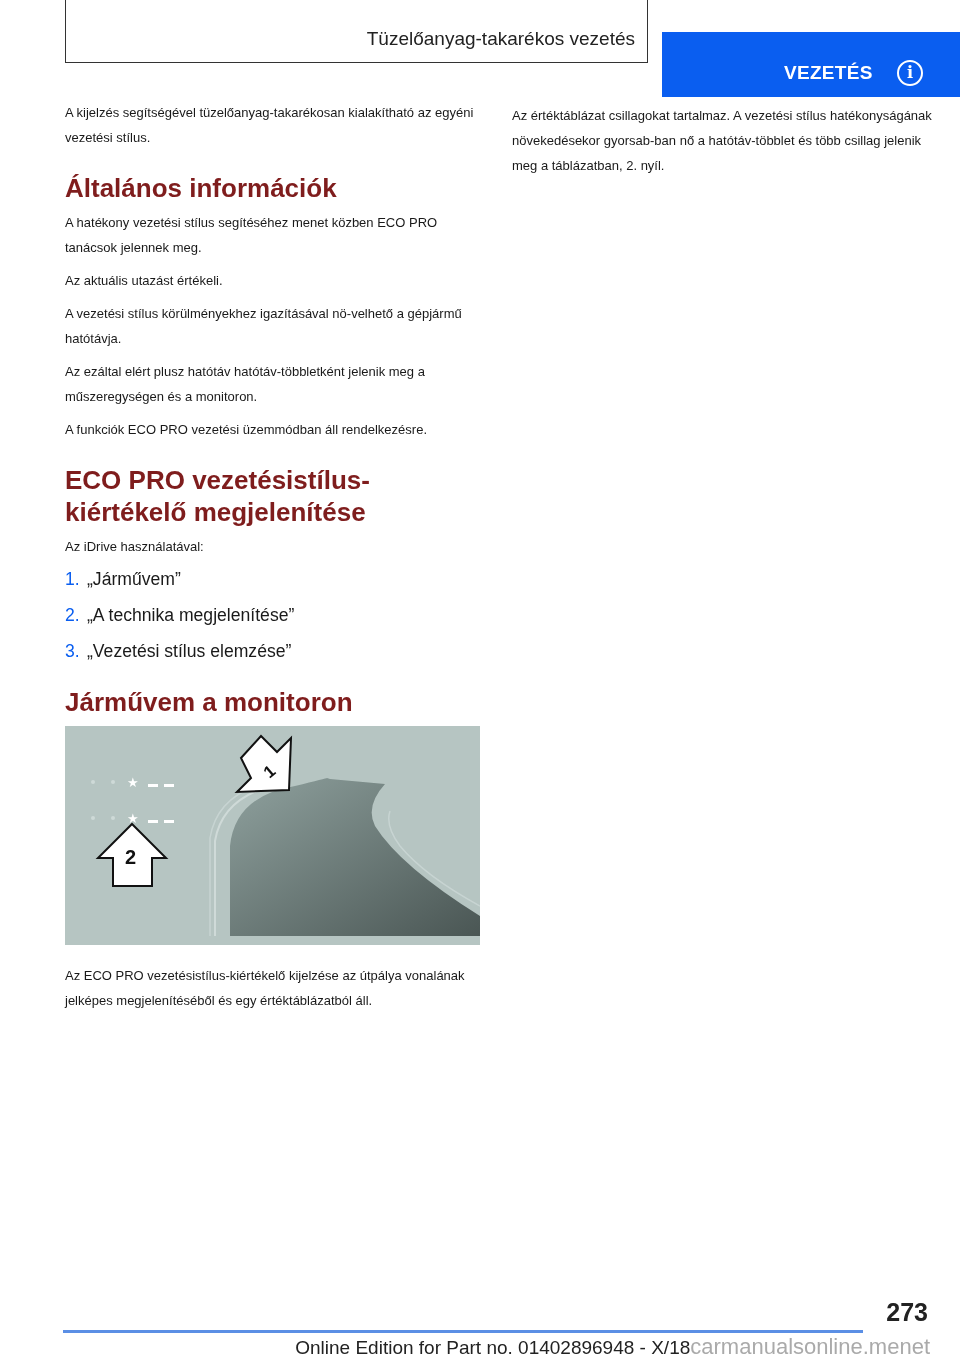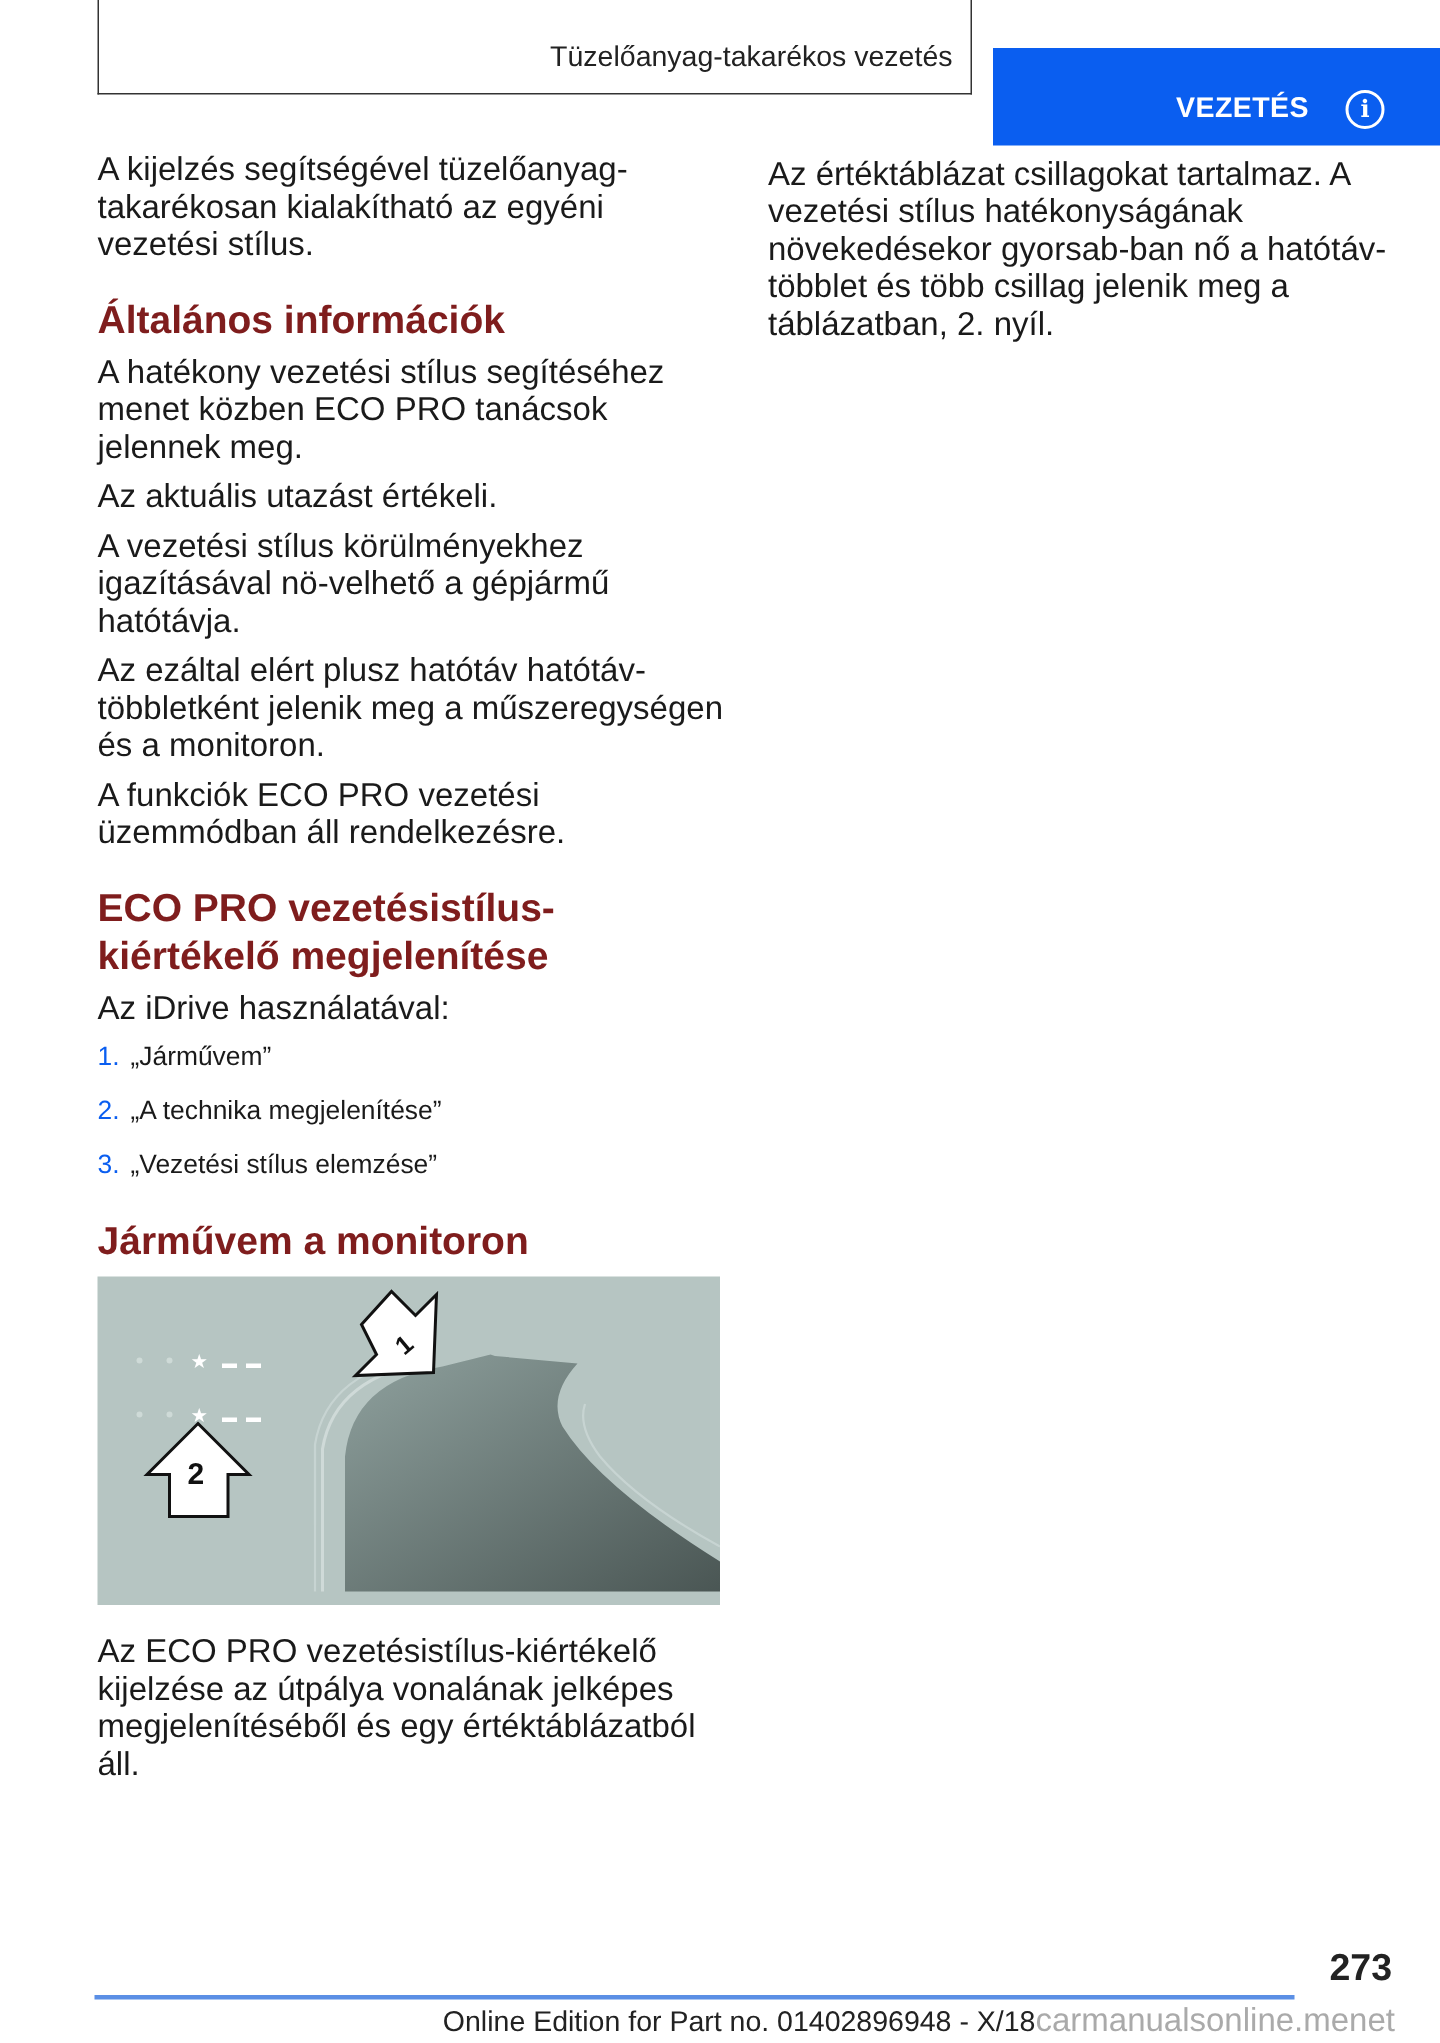--- a/index.html
+++ b/index.html
@@ -9,21 +9,21 @@
               border: 1.5px solid #333; border-top: none; box-sizing: border-box; }
   .hdr-left span { position: absolute; right: 12px; top: 30px; font-size: 19px; color: #222; }
   .hdr-right { position: absolute; left: 662px; top: 0; width: 298px; height: 65px; background: #0a5ef0; margin-top: 32px; }
   .hdr-right .lbl { position: absolute; left: 122px; top: 30px; font-size: 19px; font-weight: bold; color: #fff; letter-spacing: 0.3px; }
   .info-icon { position: absolute; left: 235px; top: 28px; width: 22px; height: 22px; border: 2px solid #fff;
                border-radius: 50%; color: #fff; font-weight: bold; font-size: 16px; text-align: center; line-height: 22px;
                font-family: "DejaVu Serif", serif; }
   .col { position: absolute; top: 100px; width: 420px; }
   .col.left { left: 65px; }
   .col.right { left: 512px; top: 103px; }
-  p { margin: 0 0 8px 0; font-size: 22px; line-height: 25px; }
+  p { margin: 0 0 8px 0; font-size: 13px; line-height: 25px; }
   h2 { color: #7f1d1d; font-size: 26px; font-weight: bold; margin: 22px 0 6px 0; line-height: 32px; }
   ol { list-style: none; margin: 0; padding: 0; }
   ol li { font-size: 17.6px; line-height: 25px; margin-bottom: 11px; display: flex; }
   ol li .num { color: #0a5ef0; width: 22px; }
   .figure { width: 415px; height: 219px; background: #b6c5c2; position: relative; overflow: hidden; margin: 8px 0 18px 0; }
   .footer-num { position: absolute; right: 32px; top: 1298px; font-size: 25px; font-weight: bold; color: #222; }
   .footer-line { position: absolute; left: 63px; top: 1330px; width: 800px; height: 3px; background: #5b8fe5; }
   .footer-txt { position: absolute; right: 30px; top: 1334px; font-size: 19px; color: #222; white-space: nowrap; }
   .footer-txt .wm { color: #aaa; font-size: 22px; }
 </style>

